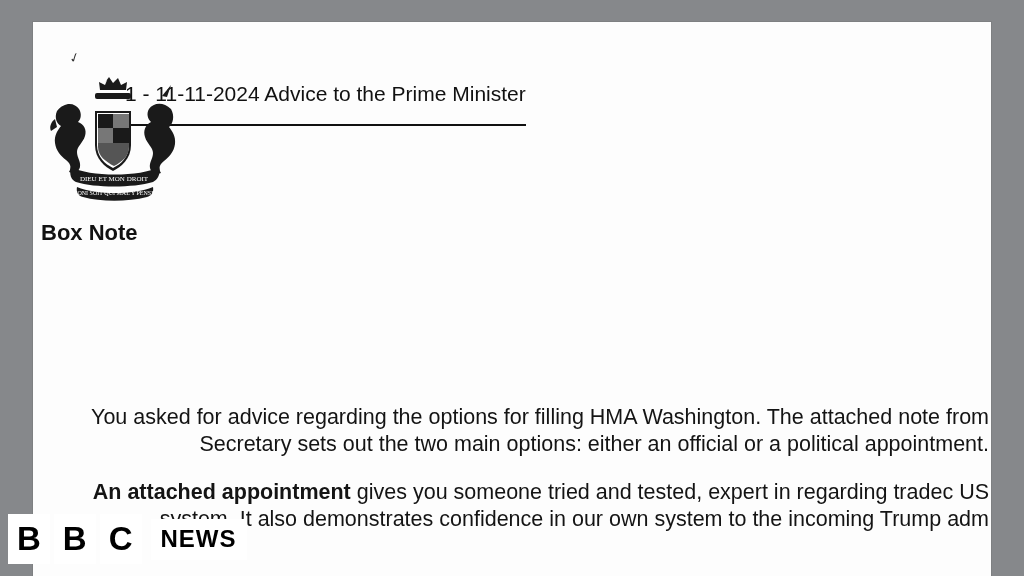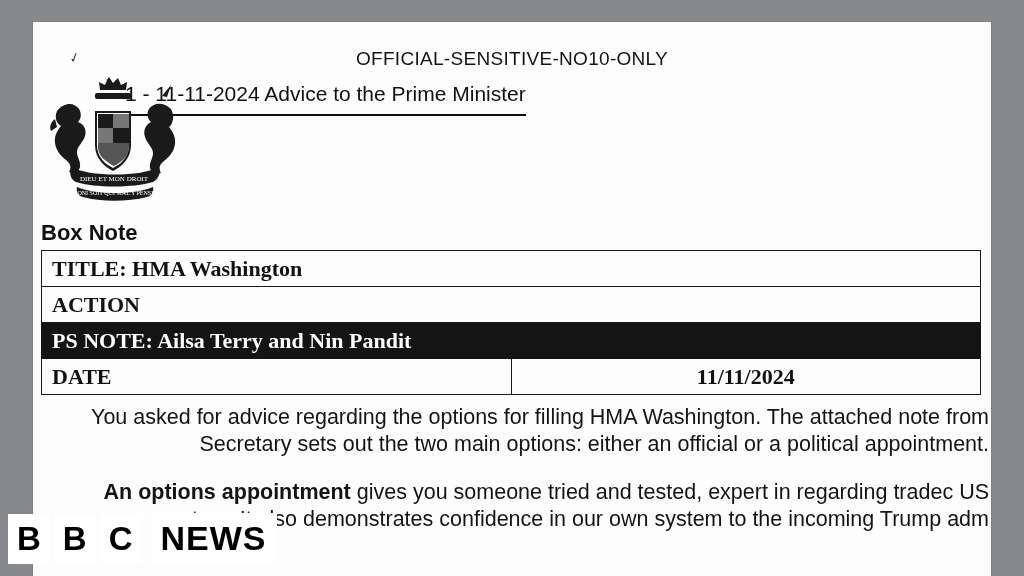--- a/index.html
+++ b/index.html
@@ -53,21 +53,21 @@
 
   
   .annotation {
     position: absolute;
     top: 60px;
     left: 92px;
     font-family: "Liberation Sans", sans-serif;
     font-size: 21px;
     color: #111;
     border-bottom: 2px solid #111;
-    padding-bottom: 8px;
+    padding-bottom: 18px;
     white-space: nowrap;
   }
 
   
   .crest {
     position: absolute;
     left: 14px;
     top: 53px;
     width: 135px;
     height: 128px;
@@ -160,36 +160,35 @@
     font-size: 33px;
     line-height: 1;
     padding: 8px 9px 9px 9px;
     letter-spacing: 0px;
   }
   #bbc .news {
     background: #ffffff;
     color: #000000;
     font-family: "Liberation Sans", sans-serif;
     font-weight: bold;
-    font-size: 34px;
+    font-size: 24px;
     line-height: 1;
     padding: 8px 10px 9px 10px;
     margin-left: 5px;
     letter-spacing: 1px;
   }
 </style>
 </head>
 <body>
 
 <div id="stage">
 
   <div id="page">
     <div class="inner">
 
-      <div class="classification">OFFICIAL-SENSITIVE-NO10-ONLY</div>
 
       <div class="annotation">1 - 11-11-2024 Advice to the Prime Minister</div>
 
       <div class="crest">
         <svg width="135" height="128" viewBox="0 0 135 128" xmlns="http://www.w3.org/2000/svg">
           <g fill="#1a1a1a">
 
             <path d="M58 8 l4 -6 4 6 5 -5 3 7 6 -3 -1 8 h-26 l-1 -8 6 3 3 -7z"></path>
             <rect x="48" y="18" width="36" height="6" rx="2"></rect>
 
@@ -214,45 +213,28 @@
             <path d="M30 112 c20 8 56 8 76 0 c1 6 -2 9 -6 10 c-20 5 -46 5 -64 0 c-5 -1 -7 -5 -6 -10z"></path>
             <text x="67" y="120" font-size="6" fill="#ffffff" text-anchor="middle" font-family="Liberation Serif, serif">HONI SOIT QUI MAL Y PENSE</text>
           </g>
         </svg>
       </div>
 
       <div class="tick">✓</div>
 
       <div class="doc-title">Box Note</div>
 
-      <table class="boxnote">
-        <tbody>
-          <tr>
-            <td colspan="2">TITLE: HMA Washington</td>
-          </tr>
-          <tr>
-            <td colspan="2">ACTION</td>
-          </tr>
-          <tr class="redacted">
-            <td colspan="2">PS NOTE: Ailsa Terry and Nin Pandit</td>
-          </tr>
-          <tr>
-            <td class="date-cell">DATE</td>
-            <td class="date-value">11/11/2024</td>
-          </tr>
-        </tbody>
-      </table>
 
       <div class="body">
         <p>
           <span>You asked for advice regarding the options for filling HMA Washington. The attached note from</span>
           <span>Secretary sets out the two main options: either an official or a political appointment.</span>
         </p>
         <p class="second">
-          <span class="bold">An options appointment</span><span> gives you someone tried and tested, expert in regarding tradec</span>
+          <span class="bold">An attached appointment</span><span> gives you someone tried and tested, expert in regarding tradec</span>
           <span>US system. It also demonstrates confidence in our own system to the incoming Trump adm</span>
         </p>
       </div>
 
     </div>
   </div>
 
   <div id="bbc">
     <span class="blk">B</span>
     <span class="blk">B</span>

